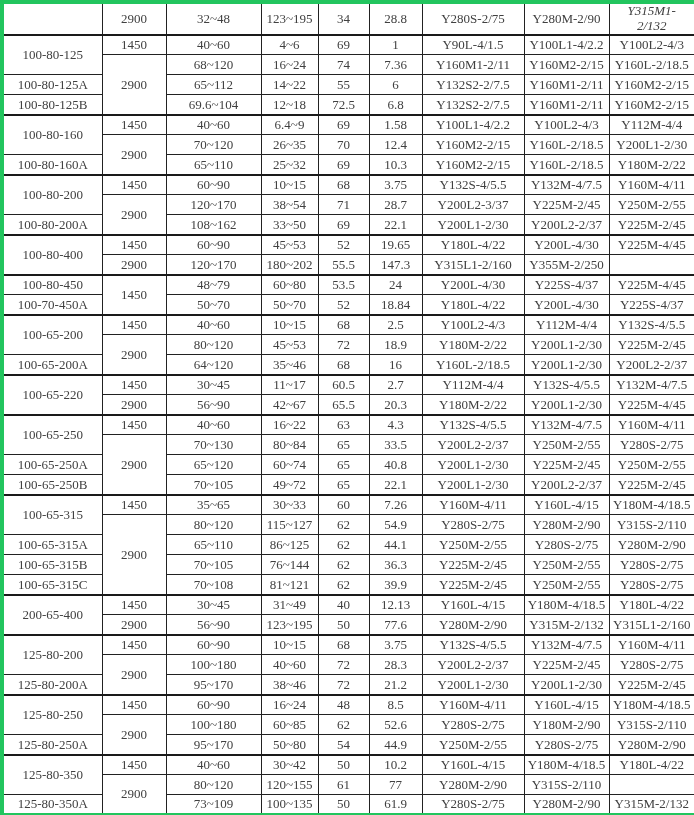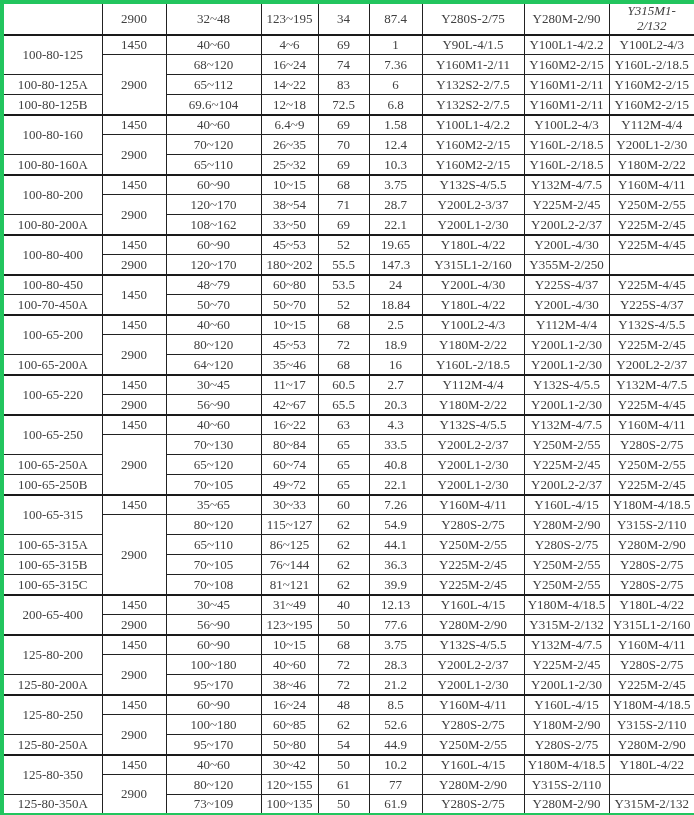--- a/index.html
+++ b/index.html
@@ -63,21 +63,21 @@
         <col style="width: 85px;">
         <col style="width: 87px;">
       </colgroup>
     <tbody id="tbody">
         <tr class="first-row">
           <td></td>
           <td>2900</td>
           <td>32~48</td>
           <td>123~195</td>
           <td>34</td>
-          <td>87.4</td>
+          <td>28.8</td>
           <td>Y280S-2/75</td>
           <td>Y280M-2/90</td>
           <td class="wrap">Y315M1-2/132</td>
         </tr>
         <tr class="group-start">
           <td rowspan="2">100-80-125</td>
           <td>1450</td>
           <td>40~60</td>
           <td>4~6</td>
           <td>69</td>
@@ -93,21 +93,21 @@
           <td>74</td>
           <td>7.36</td>
           <td>Y160M1-2/11</td>
           <td>Y160M2-2/15</td>
           <td>Y160L-2/18.5</td>
         </tr>
         <tr>
           <td>100-80-125A</td>
           <td>65~112</td>
           <td>14~22</td>
-          <td>83</td>
+          <td>55</td>
           <td>6</td>
           <td>Y132S2-2/7.5</td>
           <td>Y160M1-2/11</td>
           <td>Y160M2-2/15</td>
         </tr>
         <tr>
           <td>100-80-125B</td>
           <td>69.6~104</td>
           <td>12~18</td>
           <td>72.5</td>

